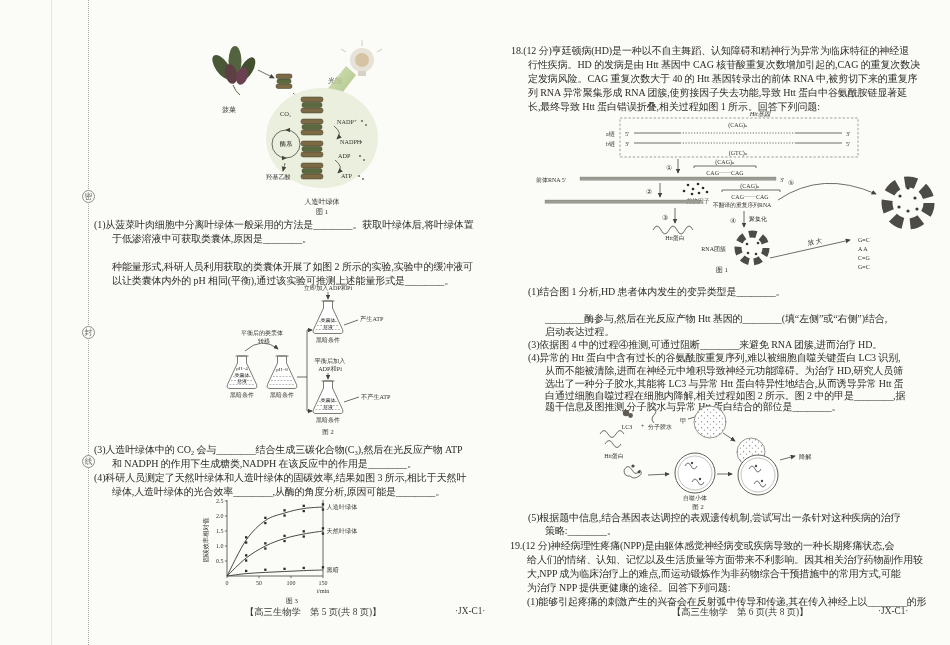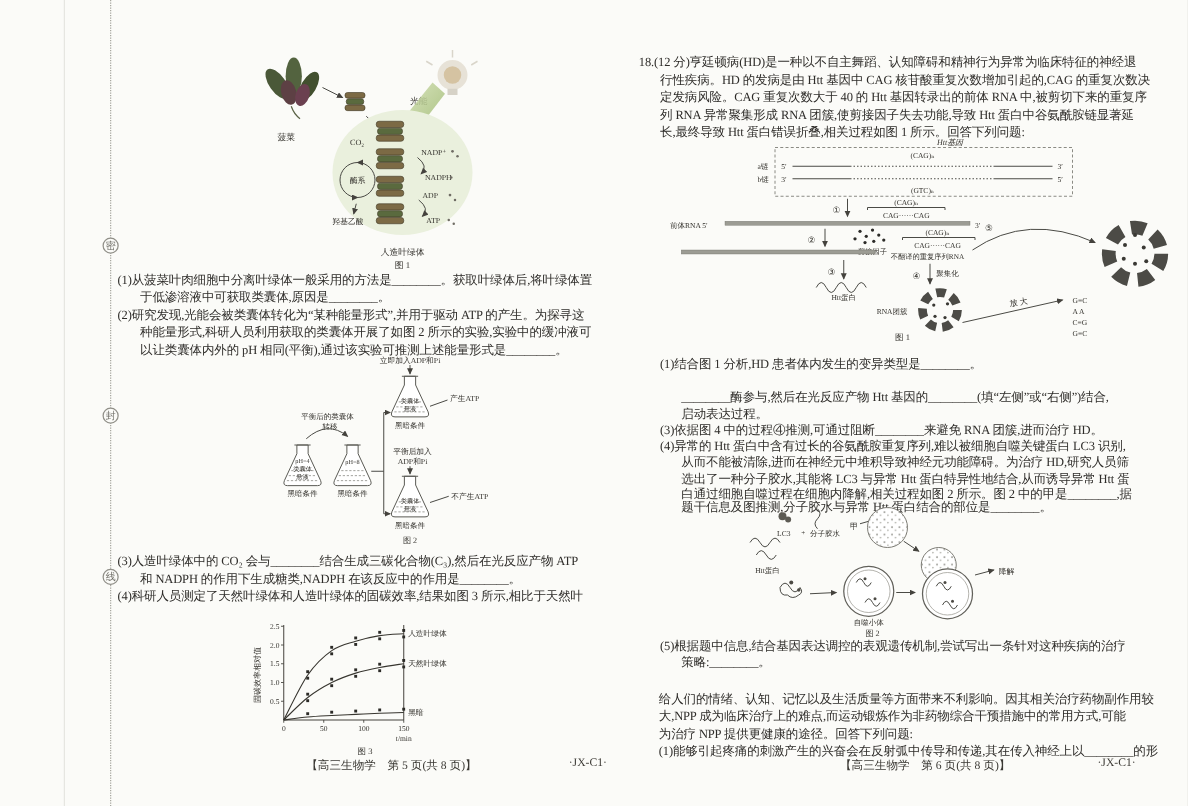--- a/index.html
+++ b/index.html
@@ -112,21 +112,20 @@
         <circle cx="174" cy="124" r="1"></circle>
         <circle cx="169" cy="140" r="1"></circle>
         <circle cx="173" cy="143" r="1"></circle>
     </g>
     <text x="132" y="168" font-size="7" text-anchor="middle">人造叶绿体</text>
     <text x="132" y="178" font-size="7" text-anchor="middle">图 1</text>
   </svg>
 
   <div class="tx" style="left:94px;top:219px">(1)从菠菜叶肉细胞中分离叶绿体一般采用的方法是________。获取叶绿体后,将叶绿体置</div>
   <div class="tx" style="left:112px;top:233px">于低渗溶液中可获取类囊体,原因是________。</div>
-  <div class="tx" style="left:94px;top:247px">(2)研究发现,光能会被类囊体转化为“某种能量形式”,并用于驱动 ATP 的产生。为探寻这</div>
   <div class="tx" style="left:112px;top:261px">种能量形式,科研人员利用获取的类囊体开展了如图 2 所示的实验,实验中的缓冲液可</div>
   <div class="tx" style="left:112px;top:275px">以让类囊体内外的 pH 相同(平衡),通过该实验可推测上述能量形式是________。</div>
 
   <svg style="left:195px;top:281px" width="215" height="158" viewBox="0 0 215 158">
     <text x="133" y="9" font-size="6.2" text-anchor="middle">立即加入ADP和Pi</text>
     <line x1="133" y1="11" x2="133" y2="18" class="thin" marker-end="url(#ah)"></line>
     <g transform="translate(133,20)">
       <use href="#flaskP"></use>
         <use href="#liq"></use>
       <text x="0" y="21" font-size="5" text-anchor="middle">类囊体</text>
@@ -169,20 +168,21 @@
     </g>
     <text x="133" y="141" font-size="6" text-anchor="middle">黑暗条件</text>
     <line x1="149" y1="121" x2="164" y2="116" class="thin"></line>
     <text x="166" y="118" font-size="6.2">不产生ATP</text>
     <text x="133" y="153" font-size="6.5" text-anchor="middle">图 2</text>
   </svg>
 
   <div class="tx" style="left:94px;top:444px">(3)人造叶绿体中的 CO₂ 会与________结合生成三碳化合物(C₃),然后在光反应产物 ATP</div>
   <div class="tx" style="left:112px;top:458px">和 NADPH 的作用下生成糖类,NADPH 在该反应中的作用是________。</div>
   <div class="tx" style="left:94px;top:472px">(4)科研人员测定了天然叶绿体和人造叶绿体的固碳效率,结果如图 3 所示,相比于天然叶</div>
+  <div class="tx" style="left:112px;top:486px">绿体,人造叶绿体的光合效率________,从酶的角度分析,原因可能是________。</div>
 
   <svg id="fig3-chart" style="left:200px;top:494px" width="165" height="112" viewBox="0 0 165 112">
       <path d="M27,6 V82 H123 V6" fill="none" stroke="#44423d" stroke-width="0.8"></path>
       <text x="8" y="46" font-size="6.4" text-anchor="middle" transform="rotate(-90 8 46)">固碳效率相对值</text>
       <line x1="24.8" y1="67" x2="27" y2="67" stroke="#44423d" stroke-width="0.7"></line>
       <text x="23.5" y="69.2" font-size="6" text-anchor="end">0.5</text>
       <line x1="24.8" y1="52" x2="27" y2="52" stroke="#44423d" stroke-width="0.7"></line>
       <text x="23.5" y="54.2" font-size="6" text-anchor="end">1.0</text>
       <line x1="24.8" y1="37" x2="27" y2="37" stroke="#44423d" stroke-width="0.7"></line>
       <text x="23.5" y="39.2" font-size="6" text-anchor="end">1.5</text>
@@ -381,20 +381,21 @@
     </g>
     <line x1="188" y1="64" x2="203" y2="60" class="thin" marker-end="url(#ah)"></line>
     <text x="207" y="63" font-size="6.3">降解</text>
     <text x="103" y="104" font-size="6" text-anchor="middle">自噬小体</text>
     <text x="106" y="113" font-size="6.5" text-anchor="middle">图 2</text>
   </svg>
 
   <div class="tx" style="left:528px;top:512px">(5)根据题中信息,结合基因表达调控的表观遗传机制,尝试写出一条针对这种疾病的治疗</div>
   <div class="tx" style="left:545px;top:525px">策略:________。</div>
 
+  <div class="tx" style="left:510px;top:540px">19.(12 分)神经病理性疼痛(NPP)是由躯体感觉神经病变或疾病导致的一种长期疼痛状态,会</div>
   <div class="tx" style="left:527px;top:568px">大,NPP 成为临床治疗上的难点,而运动锻炼作为非药物综合干预措施中的常用方式,可能</div>
   <div class="tx" style="left:527px;top:554px">给人们的情绪、认知、记忆以及生活质量等方面带来不利影响。因其相关治疗药物副作用较</div>
   <div class="tx" style="left:527px;top:582px">为治疗 NPP 提供更健康的途径。回答下列问题:</div>
   <div class="tx" style="left:527px;top:596px">(1)能够引起疼痛的刺激产生的兴奋会在反射弧中传导和传递,其在传入神经上以________的形</div>
 
   <div class="foot" style="left:672px;top:606px">【高三生物学　第 6 页(共 8 页)】</div>
   <div class="foot" style="left:878px;top:606px">·JX-C1·</div>
 
 </div>
 

